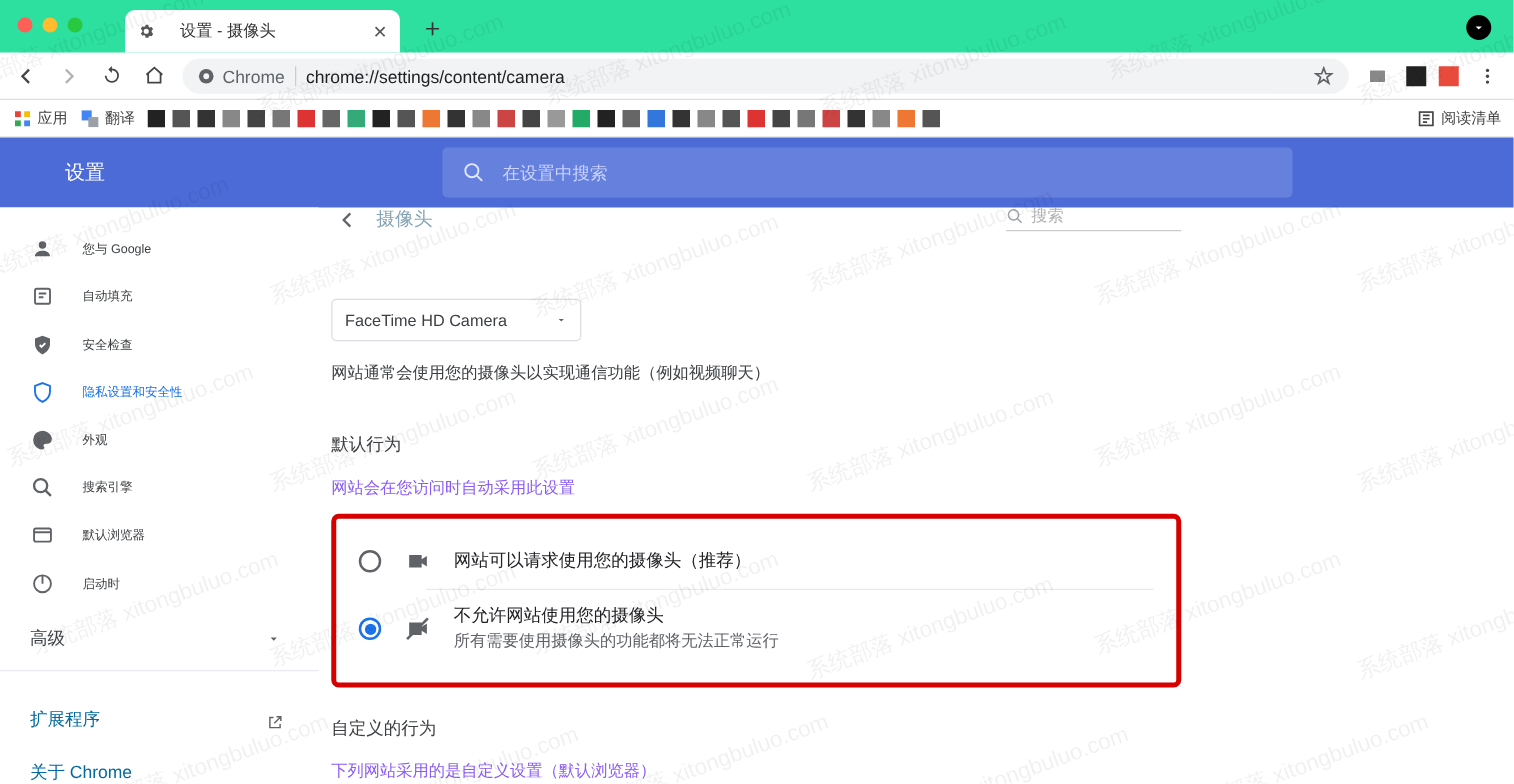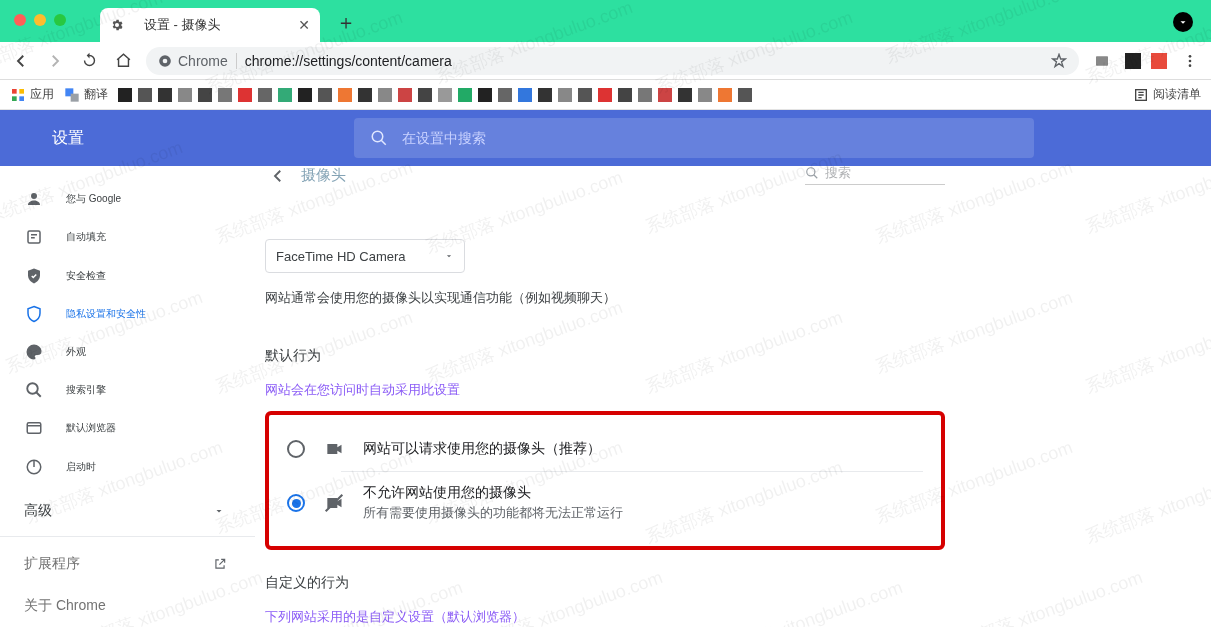--- a/index.html
+++ b/index.html
@@ -45,21 +45,21 @@
 
 
 .settings-body { display: flex; height: calc(627px - 42px - 38px - 30px - 56px); }
 .sidebar { width: 255px; padding-top: 14px; background: #fff; display:flex; flex-direction:column; }
 .side-item { height: 40px; display: flex; align-items: center; padding-left: 24px; gap: 22px; font-size: 10px; color: #3c4043; cursor: pointer; border-radius: 0 20px 20px 0; margin-right: 12px; }
 .side-item.active { color: #1a73e8; }
 .side-icon { width: 20px; display:flex; justify-content:center; color:#5f6368; }
 .side-item.active .side-icon { color: #1a73e8; }
 .side-adv { height: 40px; display:flex; align-items:center; justify-content:space-between; padding: 0 30px 0 24px; font-size:14px; color:#3c4043; margin-top:6px; }
 .side-divider { border-top: 1px solid #e8eaed; margin: 6px 0; }
-.side-link { height: 44px; display:flex; align-items:center; justify-content:space-between; padding:0 28px 0 24px; font-size:14px; color:#737373; }
+.side-link { height: 44px; display:flex; align-items:flex-end; justify-content:space-between; padding:0 28px 0 24px; font-size:14px; color:#0369a1; }
 
 
 .main { flex: 1; padding: 0 20px 20px 10px; overflow: hidden; position:relative; }
 .main-inner { max-width: 680px; }
 .crumb { display:flex; align-items:center; gap:14px; color:#5f6368; font-size:15px; padding: 0 4px 4px; position:relative; }
 .crumb-search { position:absolute; right:0; top:-2px; display:flex; align-items:center; gap:6px; color:#5f6368; font-size:13px; border-bottom:1px solid #ccc; padding-bottom:2px; width:140px; }
 .camera-select { margin-top: 50px; width: 200px; height: 34px; border: 1px solid #dadce0; border-radius: 4px; display:flex; align-items:center; justify-content:space-between; padding: 0 10px; font-size: 13px; color: #3c4043; }
 .desc { margin-top: 16px; font-size: 13px; color: #3c4043; }
 .section-title { margin-top: 40px; font-size: 14px; color: #3c4043; }
 .sub-desc { margin-top: 16px; font-size: 13px; color: #8b5cf6; }

